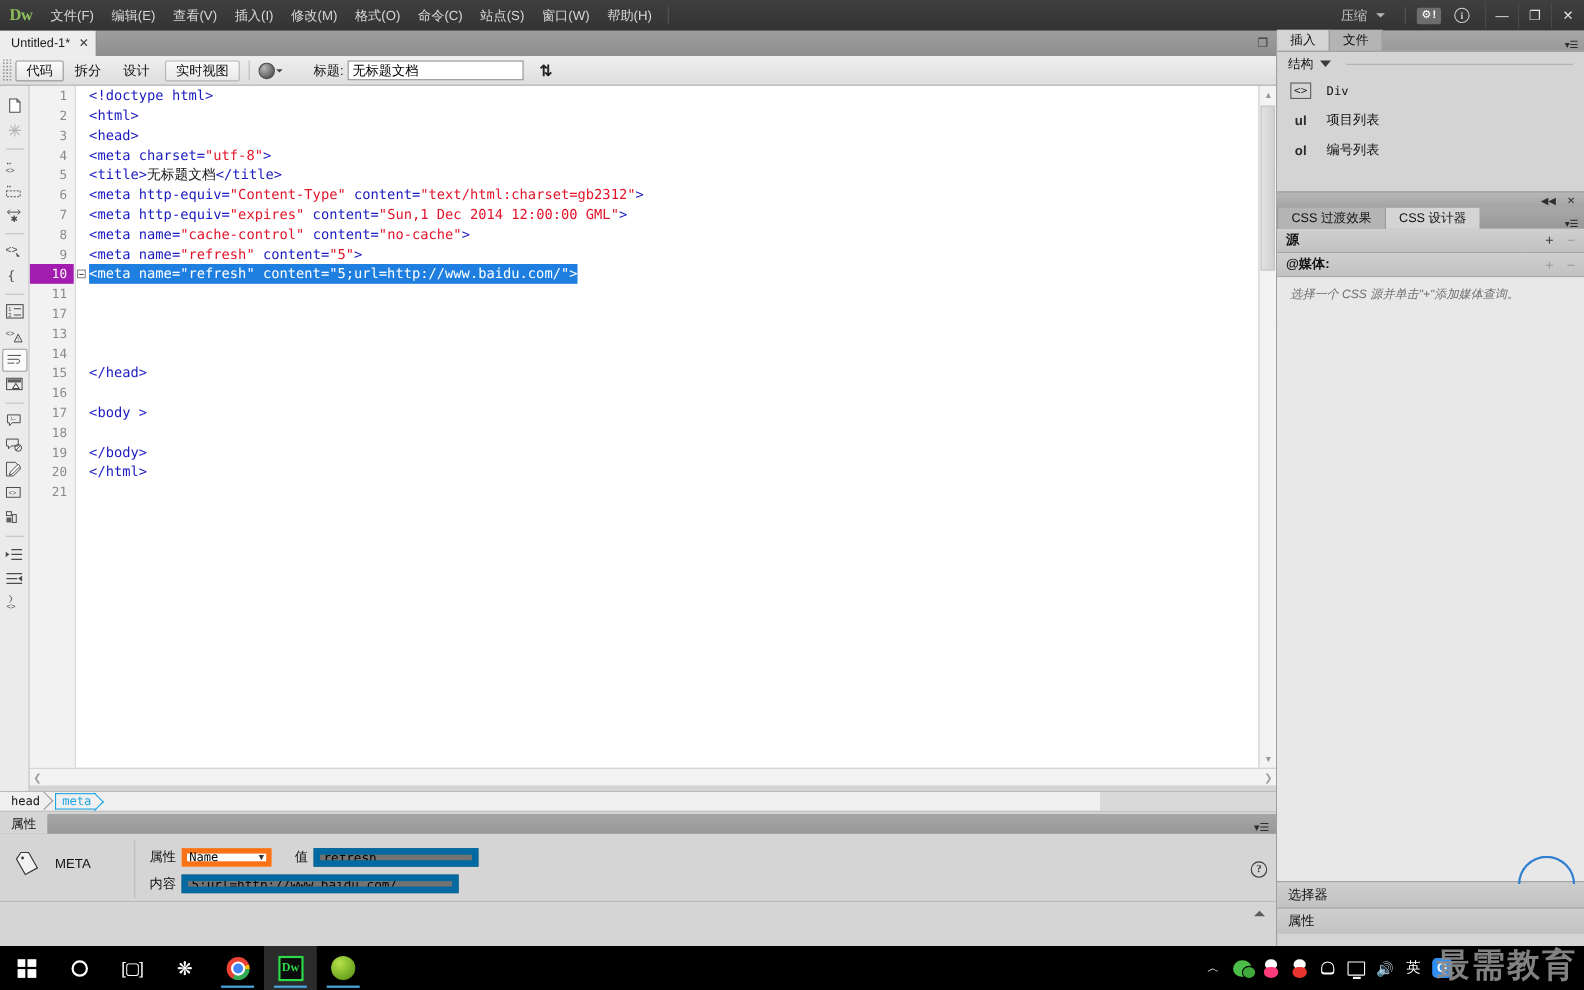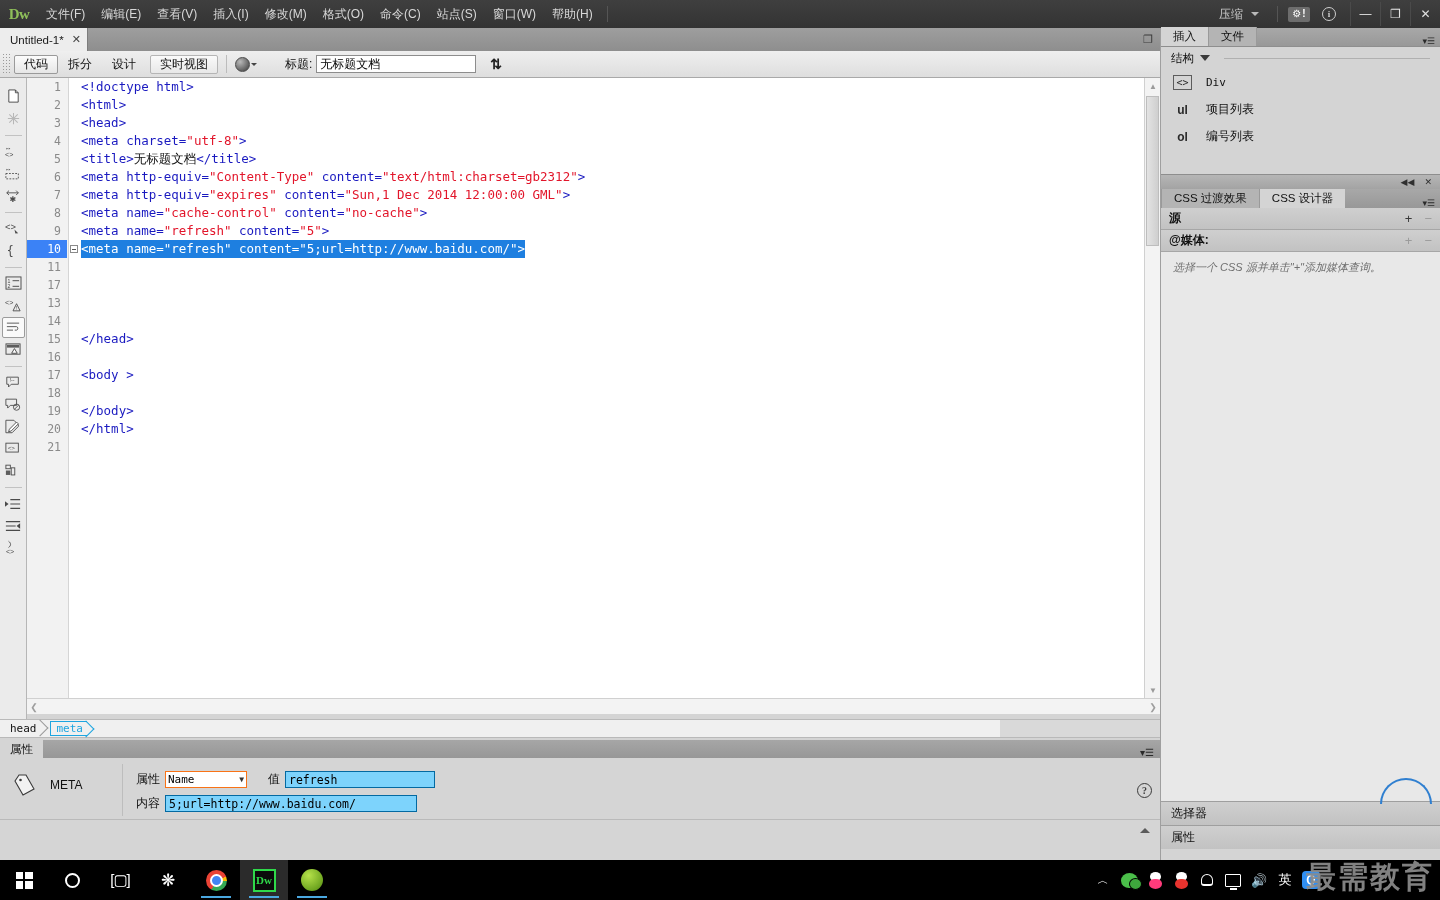--- a/index.html
+++ b/index.html
@@ -161,21 +161,21 @@
     width: 8px; height: 8px; border: 1px solid #8a8a8a; background: #fff;
     position: relative;
   }
   .foldbox::before {
     content: ""; position: absolute; left: 1px; top: 3px; width: 4px; height: 1px; background: #555;
   }
   .cline .txt {
     line-height: 18px; white-space: pre; color: #3b3bb0;
     font-family: "DejaVu Sans Mono", "Liberation Mono", monospace;
   }
-  .cline.sel .num { background: #3b82f6; color: #fff; }
+  .cline.sel .num { background: #a21caf; color: #fff; }
   .cline.sel .txt { background: #1e7fe0; color: #ffffff; }
   .k-str   { color: #e2152a; }
   .k-plain { color: #1a1ac0; }
   .k-cjk   { color: #111; font-family: "DejaVu Sans","Liberation Sans",sans-serif; }
 
   
   .vscroll {
     position: absolute; left: 1144px; top: 78px; width: 16px; height: 620px;
     background: #f3f3f3; border-left: 1px solid #d0d0d0;
   }
@@ -233,27 +233,27 @@
     position: absolute; left: 14px; top: 16px; width: 28px; height: 22px;
   }
   .meta-label {
     position: absolute; left: 50px; top: 20px; font-size: 12px; color: #111;
     font-family: "Liberation Sans", sans-serif;
   }
   .pdiv { position: absolute; left: 122px; top: 6px; width: 1px; height: 52px; background: #bdbdbd; }
   .prow { position: absolute; display: flex; align-items: center; }
   .prow .plabel { font-size: 12px; color: #111; margin-right: 5px; }
   .psel {
-    width: 82px; height: 17px; background: #fff; border: 1px solid #f97316;
+    width: 82px; height: 17px; background: #fff; border: 5px solid #f97316;
     display: flex; align-items: center; padding: 0 2px;
     font-family: "DejaVu Sans Mono","Liberation Mono",monospace; font-size: 11px; color: #000;
   }
   .psel .cv { margin-left: auto; font-size: 8px; color: #333; }
   .pinput {
-    height: 17px; background: #7dd3fc; border: 1px solid #0369a1;
+    height: 17px; background: #737373; border: 6px solid #0369a1;
     font-family: "DejaVu Sans Mono","Liberation Mono",monospace;
     font-size: 11.5px; color: #000; padding: 0 3px; line-height: 15px;
   }
   .help-q {
     position: absolute; right: 8px; top: 25px; width: 15px; height: 15px;
     border: 1.3px solid #3a3a3a; border-radius: 50%; color: #3a3a3a;
     font-size: 10px; display: flex; align-items: center; justify-content: center;
     font-family: "Liberation Serif", serif; font-weight: bold;
   }
   .props-foot { height: 38px; background: #d5d5d5; position: relative; }

